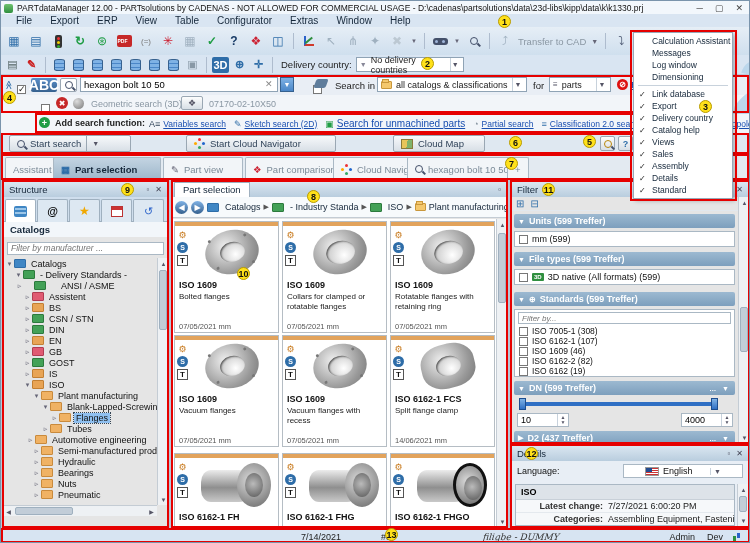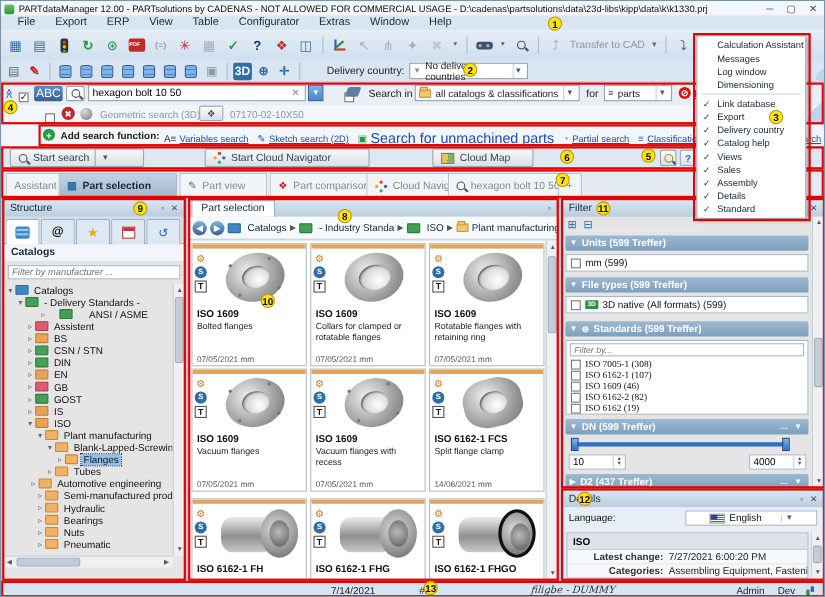--- a/index.html
+++ b/index.html
@@ -36,21 +36,21 @@
   i.lensic::after,.lens::after{content:"";position:absolute;left:6px;top:6px;width:4px;height:1.5px;background:#44506a;transform:rotate(45deg);}
   i.dbic{width:11px;height:12px;border-radius:4px/2px;background:repeating-linear-gradient(#7fb2e5 0 3px,#4a86c8 3px 4px);border:1px solid #36618f;display:block;}
   
   #searchrow{left:0;top:74px;width:750px;height:20px;background:#e9eef5;}
   #georow{left:0;top:94px;width:750px;height:18px;background:#f2f5f9;}
   #addrow{left:0;top:112px;width:750px;height:20px;background:#f2f5f9;}
   #startrow{left:0;top:132px;width:750px;height:21px;background:#dfe8f1;}
   .collapseic{left:3px;top:5px;color:#2e6da8;font-size:9px;transform:rotate(90deg);}
   .cb{width:9px;height:9px;border:1px solid #777;background:#fff;display:inline-block;position:relative;flex:none;}
   .cb.on::after{content:"✓";position:absolute;left:0;top:-2px;font-size:9px;color:#222;}
-  #abc-btn{left:30px;top:3px;width:26px;height:14px;background:linear-gradient(#5b8fc9,#36618f);color:#fff;font-size:11px;font-weight:normal;border-radius:2px;display:flex;align-items:center;justify-content:center;}
+  #abc-btn{left:30px;top:3px;width:26px;height:14px;background:linear-gradient(#5b8fc9,#36618f);color:#fff;font-size:14px;font-weight:bold;border-radius:2px;display:flex;align-items:center;justify-content:center;}
   #lens-btn{left:59px;top:3px;width:17px;height:14px;border:1px solid #9aa7b3;background:#fff;display:flex;align-items:center;justify-content:center;border-radius:2px;}
   #q-input{left:79px;top:2px;width:198px;height:15px;border:1px solid #8fa3b5;background:#fff;font-size:9.5px;font-family:"Liberation Sans",sans-serif;padding:0 12px 0 3px;}
   #q-x{left:264px;top:4px;color:#888;font-size:9px;}
   #q-dd{left:279px;top:2px;width:14px;height:15px;background:linear-gradient(#7fb2e5,#4a86c8);border:1px solid #36618f;color:#fff;font-size:7px;display:flex;align-items:center;justify-content:center;}
   #cb2{left:299px;top:5px;}
   .eraseic{left:314px;top:4px;width:12px;height:9px;background:#5f7d9c;border-radius:2px;transform:skewX(-20deg);display:block;}
   .srlabel{font-size:9.5px;color:#222;top:5px;}
   .dropbox{height:15px;top:2px;border:1px solid #8fa3b5;background:#fff;display:flex;align-items:center;font-size:9px;color:#222;padding:0 3px;gap:4px;}
   .dropbox .arr{margin-left:auto;width:11px;height:100%;border-left:1px solid #c8d2dc;display:flex;align-items:center;justify-content:center;font-size:7px;color:#556;}
   .foldic{width:11px;height:8px;background:#f4c86e;border:1px solid #c9973c;border-radius:1px;position:relative;display:inline-block;flex:none;}
@@ -133,21 +133,21 @@
   .cname{position:absolute;left:4px;top:58px;font-size:9px;font-weight:bold;color:#111;}
   .cdesc{position:absolute;left:4px;top:70px;right:3px;font-size:8px;color:#222;line-height:9.5px;}
   .cdate{position:absolute;left:4px;top:100px;font-size:7.5px;color:#555;}
   
   #filterp{left:509px;top:0;width:240px;height:264px;}
   #ftools{height:14px;display:flex;align-items:center;gap:6px;padding:0 5px;color:#2e6da8;font-size:10px;border-bottom:1px solid #e2e8ee;}
   .fhdr{position:absolute;left:3px;right:14px;height:14px;background:linear-gradient(#9cb9d1,#7d9fbd);color:#fff;font-size:9px;font-weight:bold;display:flex;align-items:center;padding:0 4px;gap:4px;border-radius:2px;}
   .fhdr .rctl{margin-left:auto;font-size:7px;letter-spacing:2px;}
   .fbox{position:absolute;left:3px;right:14px;border:1px solid #aab8c4;background:#fff;font-size:9px;color:#111;}
   .fitem{display:flex;align-items:center;gap:4px;padding:0 4px;height:100%;}
-  .fitem2{display:flex;align-items:center;gap:4px;padding:1px 4px;height:10px;font-size:8.5px;font-family:Liberation Serif, serif;}
+  .fitem2{display:flex;align-items:center;gap:4px;padding:1px 4px;height:10px;font-size:8.5px;}
   .finput{margin:2px 3px;width:calc(100% - 6px);height:12px;border:1px solid #aab8c4;font-size:8px;font-style:italic;color:#888;padding:0 3px;font-family:"Liberation Sans",sans-serif;display:block;}
   .slidertrack{position:absolute;left:8px;right:20px;height:4px;background:#2f6fc4;border-radius:2px;top:4px;}
   .shandle{position:absolute;top:-4px;width:7px;height:12px;background:linear-gradient(#7fb2e5,#2f6fc4);border:1px solid #1d4d8f;}
   .spinbox{position:absolute;width:52px;height:14px;border:1px solid #aab8c4;background:#fff;font-size:9px;display:flex;align-items:center;padding-left:3px;}
   .spinarrows{margin-left:auto;width:11px;height:100%;border-left:1px solid #c8d2dc;display:flex;flex-direction:column;align-items:center;justify-content:center;font-size:5px;color:#556;line-height:5px;}
   
   #detailsp{left:509px;top:264px;width:240px;height:84px;background:#e8eef5;}
   #langrow{height:20px;display:flex;align-items:center;font-size:9px;color:#111;padding:0 6px;gap:6px;}
   #langdd{margin-left:auto;width:120px;height:14px;border:1px solid #aab8c4;background:#fff;display:flex;align-items:center;gap:4px;padding:0 21px;font-size:9px;}
   .flagic{width:14px;height:9px;background:repeating-linear-gradient(#c33 0 1px,#fff 1px 2px);position:relative;flex:none;border:1px solid #999;}
@@ -273,21 +273,21 @@
         <span class="ic">
           <i class="dbic"></i>
         </span>
         <span class="ic" style="color: rgb(136, 152, 166);">▣</span>
         <span class="tsep"></span>
         <span class="ic b3d">3D</span>
         <span class="ic" style="color: rgb(46, 109, 168); font-weight: bold;">⊕</span>
         <span class="ic" style="color: rgb(46, 109, 168); font-weight: bold;">✛</span>
         <span class="tsep"></span>
       </span>
-    <span class="srlabel" style="position:static;margin-left:20px;">Delivery country:</span>
+    <span class="srlabel" style="position:static;margin-left:4px;">Delivery country:</span>
     <span class="dropbox" style="position:static;width:108px;margin-left:4px;">
       <span style="color:#889;font-size:7px;">▼</span>
       <span>No delivery countries</span>
       <span class="arr">▼</span>
     </span>
   </div>
 
   <div id="searchrow" class="abs">
     <span class="abs collapseic">≪</span>
     <span class="abs cb on" style="left:16px;top:5px;"></span>
@@ -332,21 +332,21 @@
         <span style="display: inline-flex; align-items: center; gap: 3px;">
           <span class="asf-ic" style="color: rgb(49, 68, 90);">A≡</span>
           <a class="bluelink" style="font-size: 8.5px;">Variables search</a>
         </span>
         <span style="display: inline-flex; align-items: center; gap: 3px;">
           <span class="asf-ic" style="color: rgb(46, 109, 168);">✎</span>
           <a class="bluelink" style="font-size: 8.5px;">Sketch search (2D)</a>
         </span>
         <span style="display: inline-flex; align-items: center; gap: 3px;">
           <span class="asf-ic" style="color: rgb(31, 157, 68);">▣</span>
-          <a class="bluelink" style="font-size: 13px;">Search for unmachined parts</a>
+          <a class="bluelink" style="font-size: 10px;">Search for unmachined parts</a>
         </span>
         <span style="display: inline-flex; align-items: center; gap: 3px;">
           <span class="asf-ic" style="color: rgb(138, 151, 163);">◔</span>
           <a class="bluelink" style="font-size: 8.5px;">Partial search</a>
         </span>
         <span style="display: inline-flex; align-items: center; gap: 3px;">
           <span class="asf-ic" style="color: rgb(46, 109, 168);">≡</span>
           <a class="bluelink" style="font-size: 8.5px;">Classification 2.0 search</a>
         </span>
         <span style="display: inline-flex; align-items: center; gap: 3px;">
@@ -443,21 +443,21 @@
           <div class="trow" style="padding-left: 2px;">
             <span class="chev">▾</span>
             <span class="tic stack"></span>
             <span class="lbl">Catalogs</span>
           </div>
           <div class="trow" style="padding-left: 11px;">
             <span class="chev">▾</span>
             <span class="tic green"></span>
             <span class="lbl">- Delivery Standards -</span>
           </div>
-          <div class="trow" style="padding-left: 32px; gap: 10px;">
+          <div class="trow" style="padding-left: 12px; gap: 10px;">
             <span class="chev">▹</span>
             <span class="tic green"></span>
             <span class="lbl">ANSI / ASME</span>
           </div>
           <div class="trow" style="padding-left: 20px;">
             <span class="chev">▹</span>
             <span class="tic red"></span>
             <span class="lbl">Assistent</span>
           </div>
           <div class="trow" style="padding-left: 20px;">

